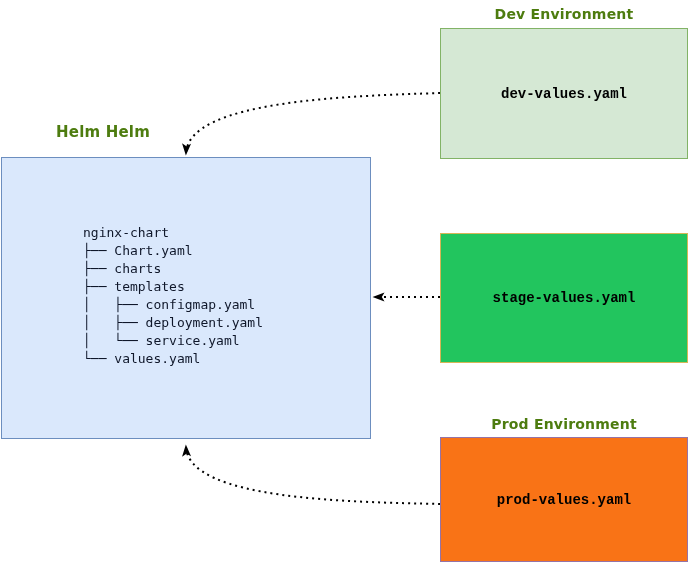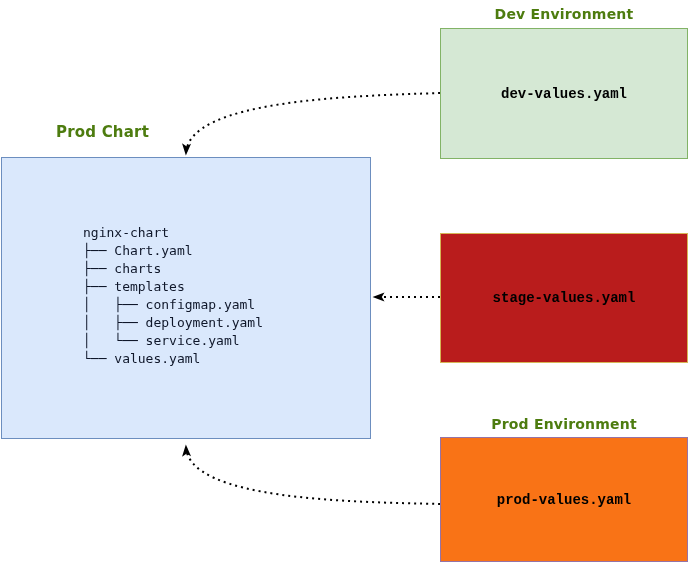--- a/index.html
+++ b/index.html
@@ -49,21 +49,21 @@
     background: #DAE8FC;
     border: 1px solid #6C8EBF;
   }
   .env-box {
     left: 440px;
     width: 248px;
     height: 131px;
     font-family: Liberation Mono, monospace;
   }
   .env-box.dev     { top: 28px;  background: #D5E8D4; border: 1px solid #82B366; }
-  .env-box.staging { top: 233px; background: #b91c1c; border: 1px solid #D6B656; height: 130px; }
+  .env-box.staging { top: 233px; background: #22c55e; border: 1px solid #D6B656; height: 130px; }
   .env-box.prod    { top: 437px; background: #f97316; border: 1px solid #9673A6; height: 125px; }
 
   .helm-label { left: 56px; top: 123px; font-size: 15px; }
   .dev-label     { top: 6px;   }
   .staging-label { top: 211px; }
   .prod-label    { top: 416px; }
 
   .file-tree {
     position: absolute;
     left: 81px;
@@ -88,21 +88,21 @@
     stroke: #000000;
     stroke-width: 2;
     stroke-dasharray: 2 4;
   }
 </style>
 </head>
 <body>
 
 <div class="canvas">
 
-  <div class="node-label helm-label">Prod Chart</div>
+  <div class="node-label helm-label">Helm Helm</div>
 
   <div class="box helm-box">
     <pre class="file-tree">nginx-chart
 ├── Chart.yaml
 ├── charts
 ├── templates
 │   ├── configmap.yaml
 │   ├── deployment.yaml
 │   └── service.yaml
 └── values.yaml</pre>

